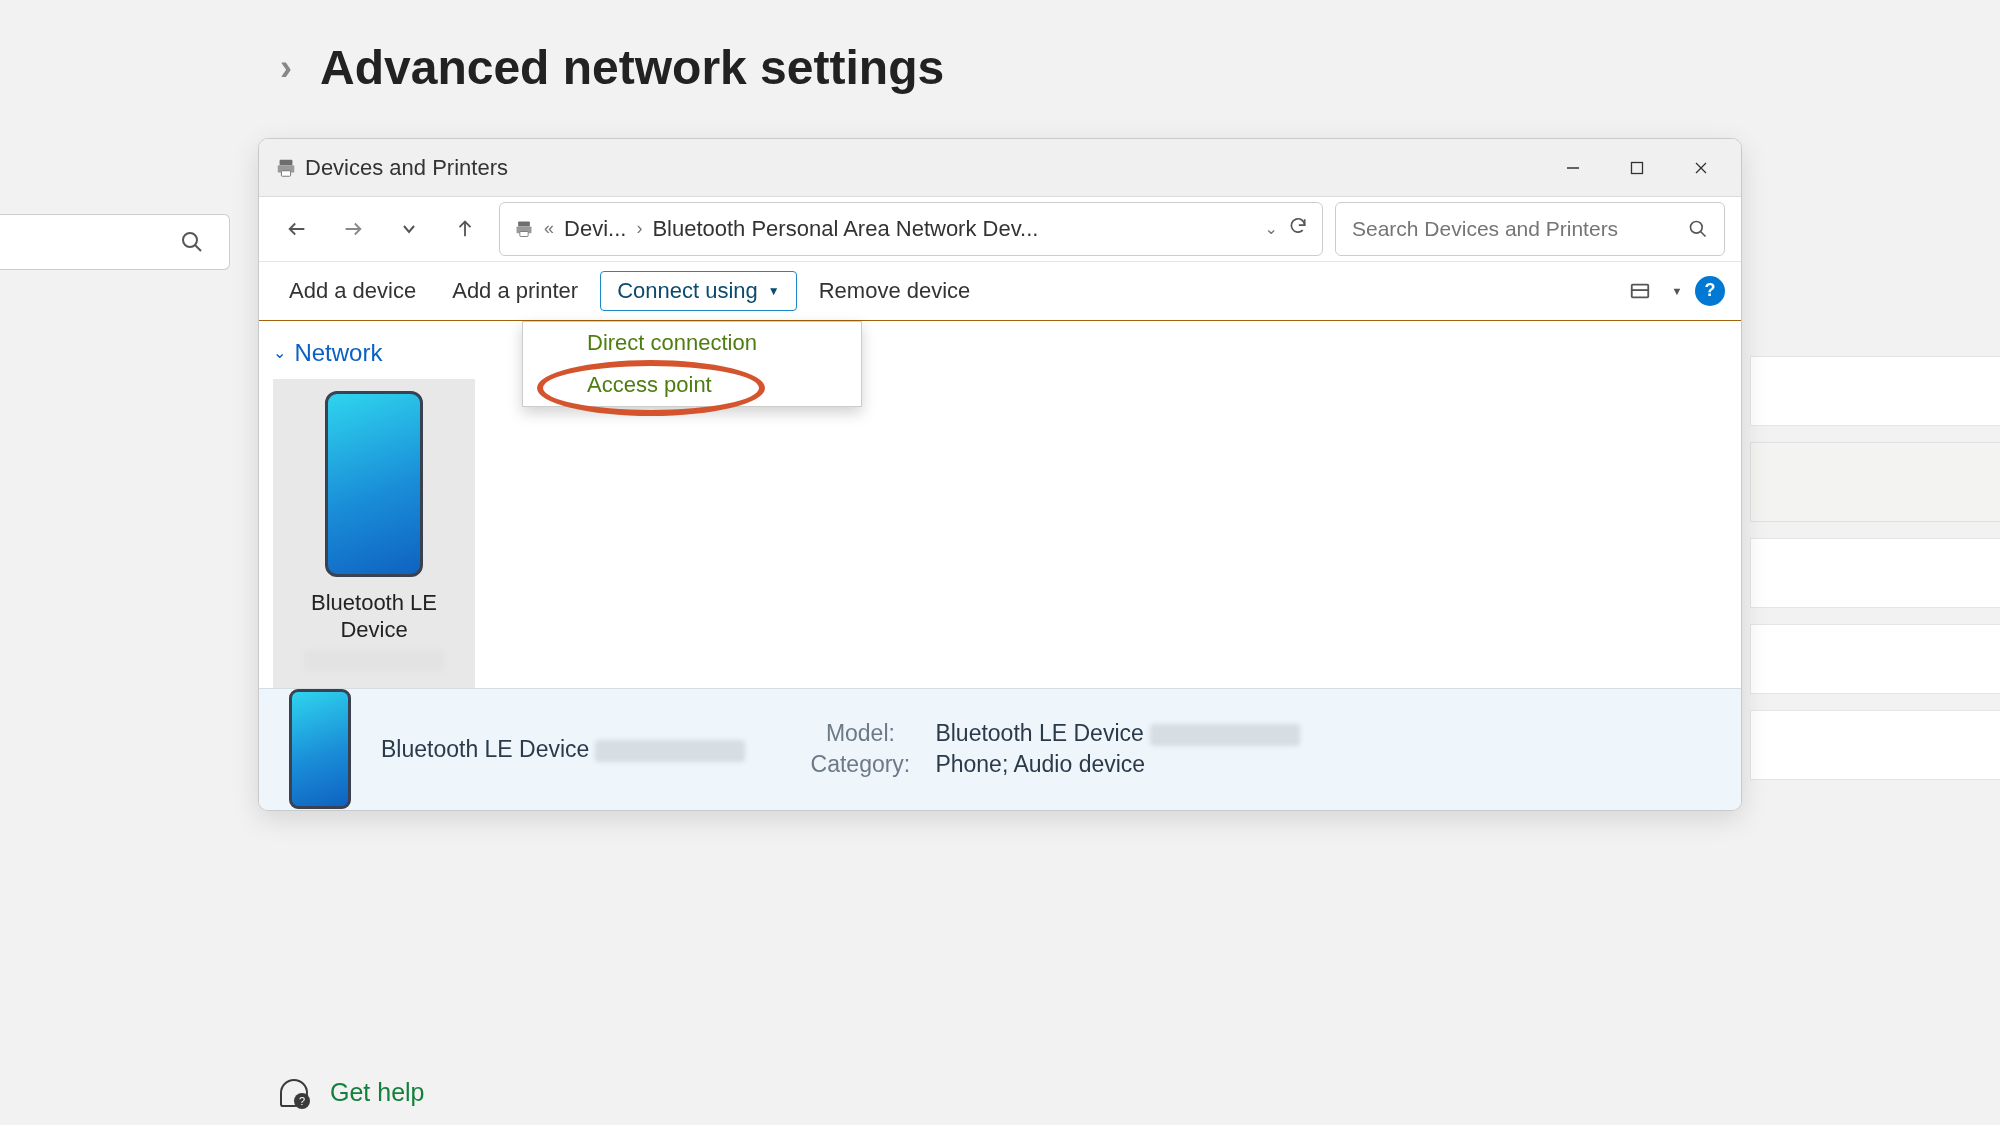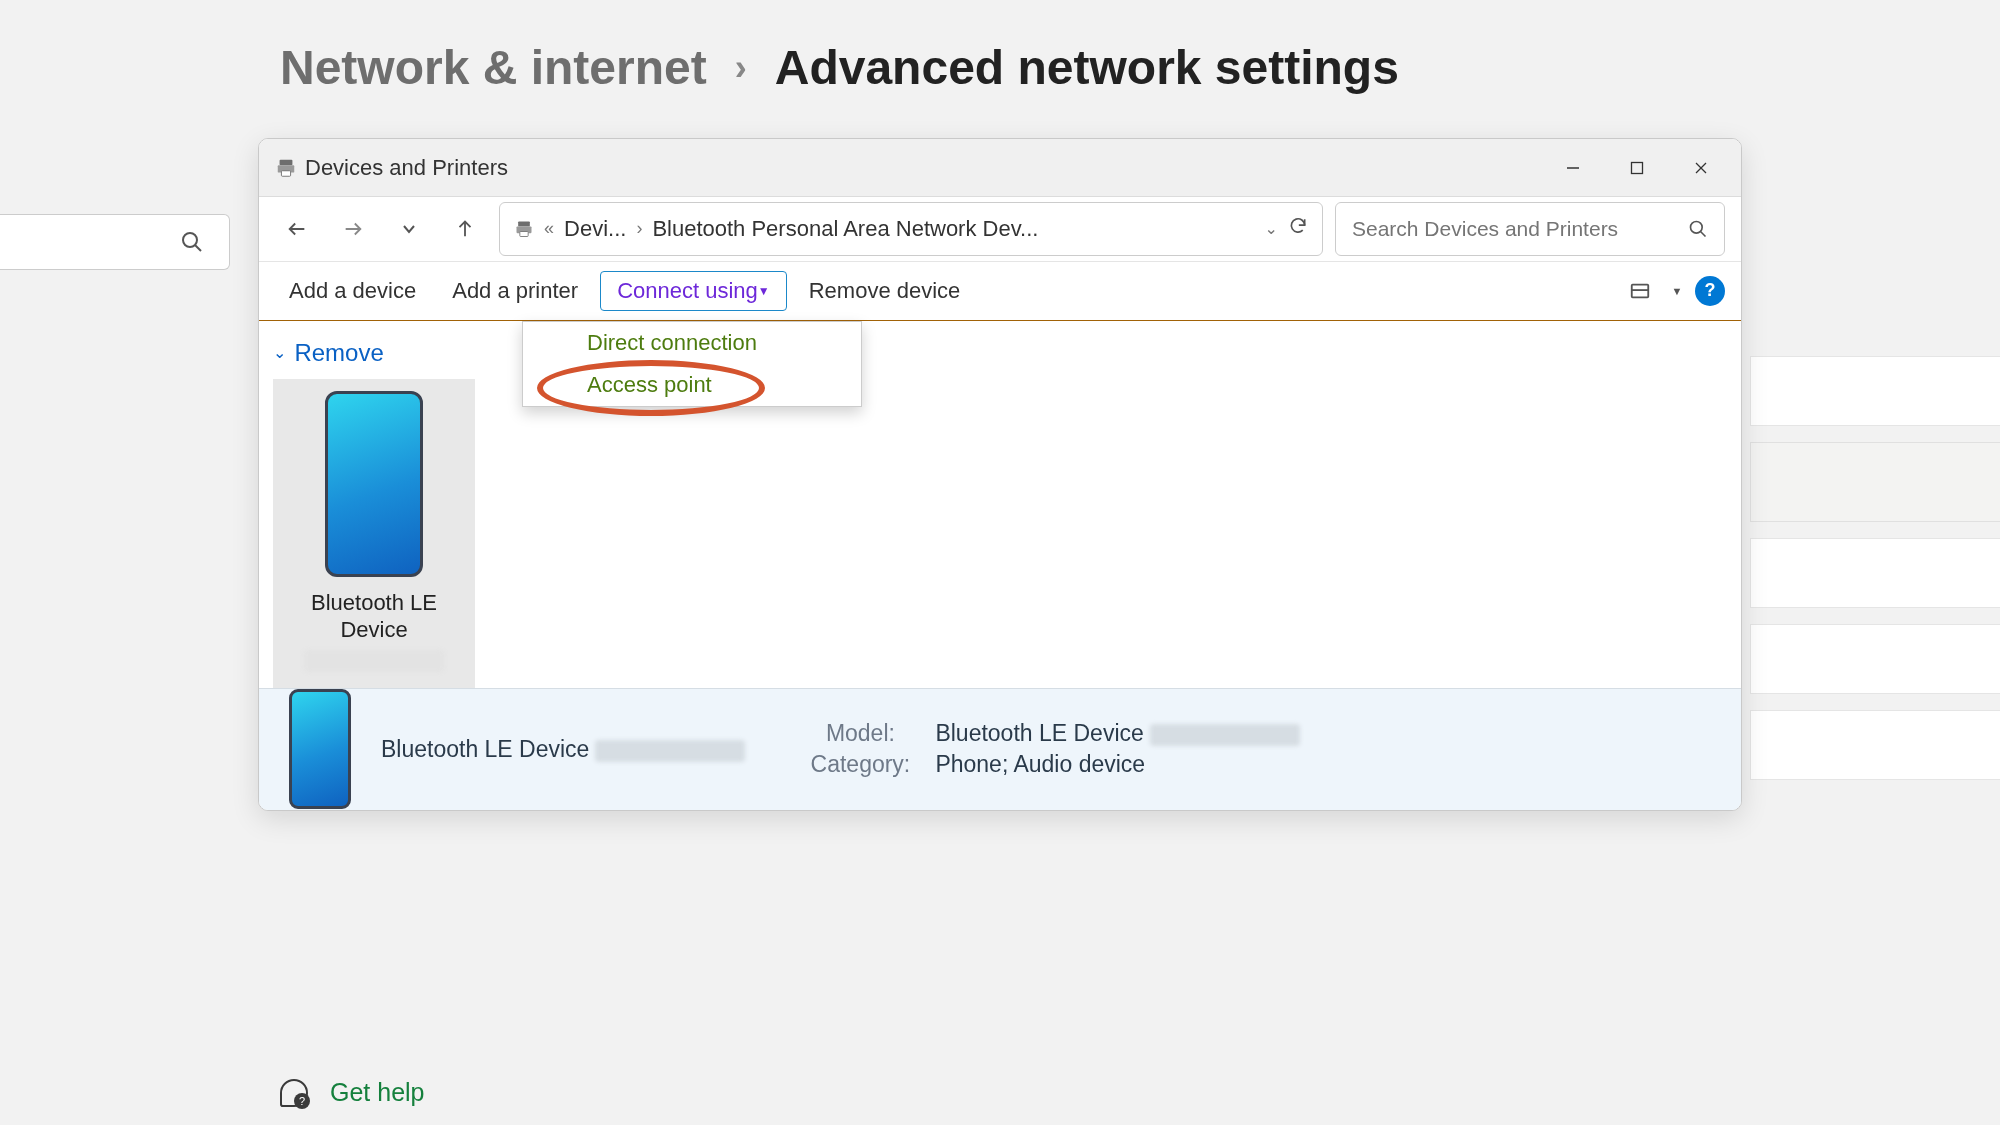--- a/index.html
+++ b/index.html
@@ -80,22 +80,22 @@
   }
 
   .cmd-row {
     height: 64px; display: flex; align-items: center; gap: 8px;
     padding: 0 16px;
     border-bottom: 1px solid #a16207;
     font-size: 22px; color: #333;
   }
   .cmd { padding: 6px 14px; border-radius: 4px; }
   .cmd.drop {
-    border: 1px solid #1b88c9; color: #6d28d9;
-    display: flex; align-items: center; 
+    border: 1px solid #1b88c9; color: #0c4a6e;
+    display: flex; align-items: center; gap: 10px;
     padding: 6px 16px;
     position: relative;
   }
   .cmd-spacer { flex: 1; }
   .cmd-icon { width: 38px; height: 38px; display: flex; align-items: center; justify-content: center; color: #555; }
   .help-icon {
     width: 30px; height: 30px; border-radius: 50%; background: #0078d4; color: #fff;
     display: flex; align-items: center; justify-content: center; font-size: 18px; font-weight: bold;
   }
 
@@ -168,21 +168,20 @@
   .get-help .bubble::after {
     content: "?"; position: absolute; right: -4px; bottom: -4px;
     width: 16px; height: 16px; background: #3a3a3a; color: #fff;
     border-radius: 50%; font-size: 11px; display: flex; align-items: center; justify-content: center;
   }
 </style>
 </head>
 <body>
 
 <div class="page-header">
-  <span>Network &amp; internet</span>
   <span class="sep">›</span>
   <span class="current">Advanced network settings</span>
 </div>
 
 <div class="search-pill">
   <svg width="24" height="24" viewBox="0 0 24 24" fill="none" stroke="#555" stroke-width="2">
       <circle cx="10" cy="10" r="7"></circle>
       <line x1="21" y1="21" x2="15" y2="15"></line>
     </svg>
 </div>
@@ -293,21 +292,21 @@
     </div>
     <div class="cmd-icon" style="width:20px;">
       <span style="font-size:11px;color:#555;">▼</span>
     </div>
     <div class="help-icon">?</div>
   </div>
 
   <div class="content">
     <div class="section-hdr">
       <span class="chev">⌄</span>
-      <span>Remove</span>
+      <span>Network</span>
     </div>
 
     <div class="device-card">
       <div class="phone"></div>
       <div class="lbl">Bluetooth LE Device</div>
       <div class="blur-strip"></div>
     </div>
 
     <div class="dropdown">
       <div class="item">Direct connection</div>

